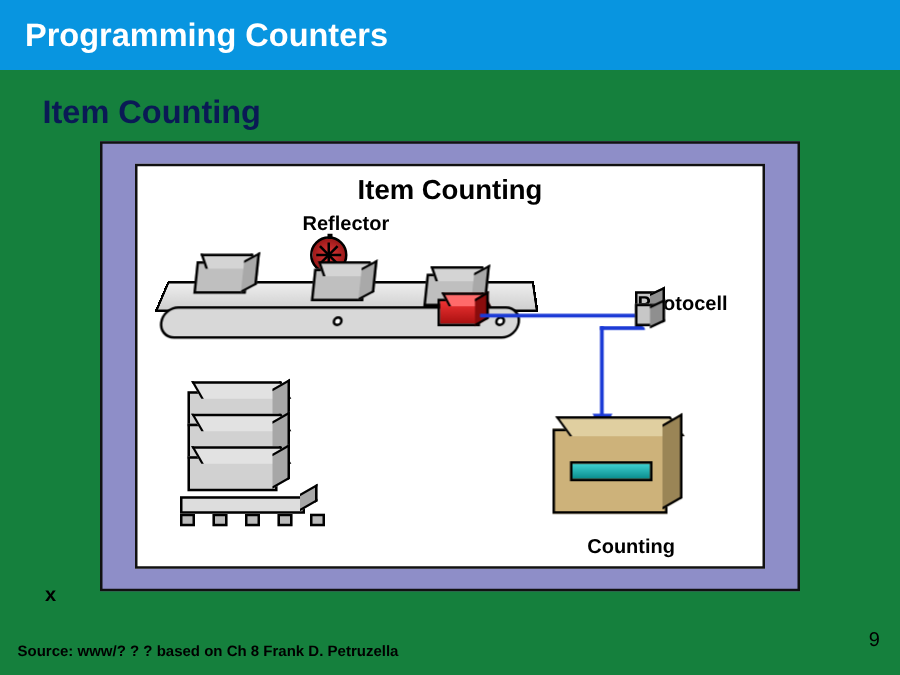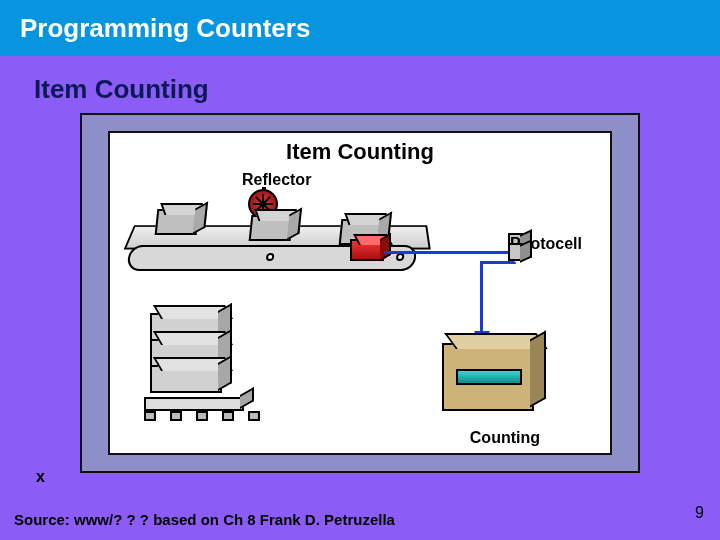--- a/index.html
+++ b/index.html
@@ -1,19 +1,19 @@
 <!DOCTYPE html>
 <html><head>
 <meta charset="utf-8">
 <style>
   * { box-sizing: border-box; margin: 0; padding: 0; }
   html, body { width: 720px; height: 540px; font-family: Arial, Helvetica, sans-serif; }
   .slide {
     width: 720px; height: 540px;
-    background: #8b5cf6;
+    background: #15803d;
     position: relative;
     overflow: hidden;
   }
   .title-bar {
     width: 100%; height: 56px;
     background: #0895e0;
     display: flex; align-items: center;
     padding-left: 20px;
   }
   .title-text {
@@ -177,21 +177,21 @@
   }
   .pallet-legs { position:absolute; left:-6px; top:92px; display:flex; gap:14px; }
   .pallet-legs span { width:12px; height:10px; border:2px solid #000; background:#bbb; display:inline-block; }
 
   .x-mark {
     position:absolute; left: 36px; top: 468px;
     font-weight: bold; font-size: 16px; color:#000;
   }
   .source-line {
     position:absolute; left: 14px; bottom: 12px;
-    font-size: 15px; font-weight: bold; color:#000;
+    font-size: 12px; font-weight: bold; color:#000;
   }
   .page-num {
     position:absolute; right: 16px; bottom: 18px;
     font-size: 16px; color:#000;
   }
 </style>
 </head>
 <body>
 
 <div class="slide">

